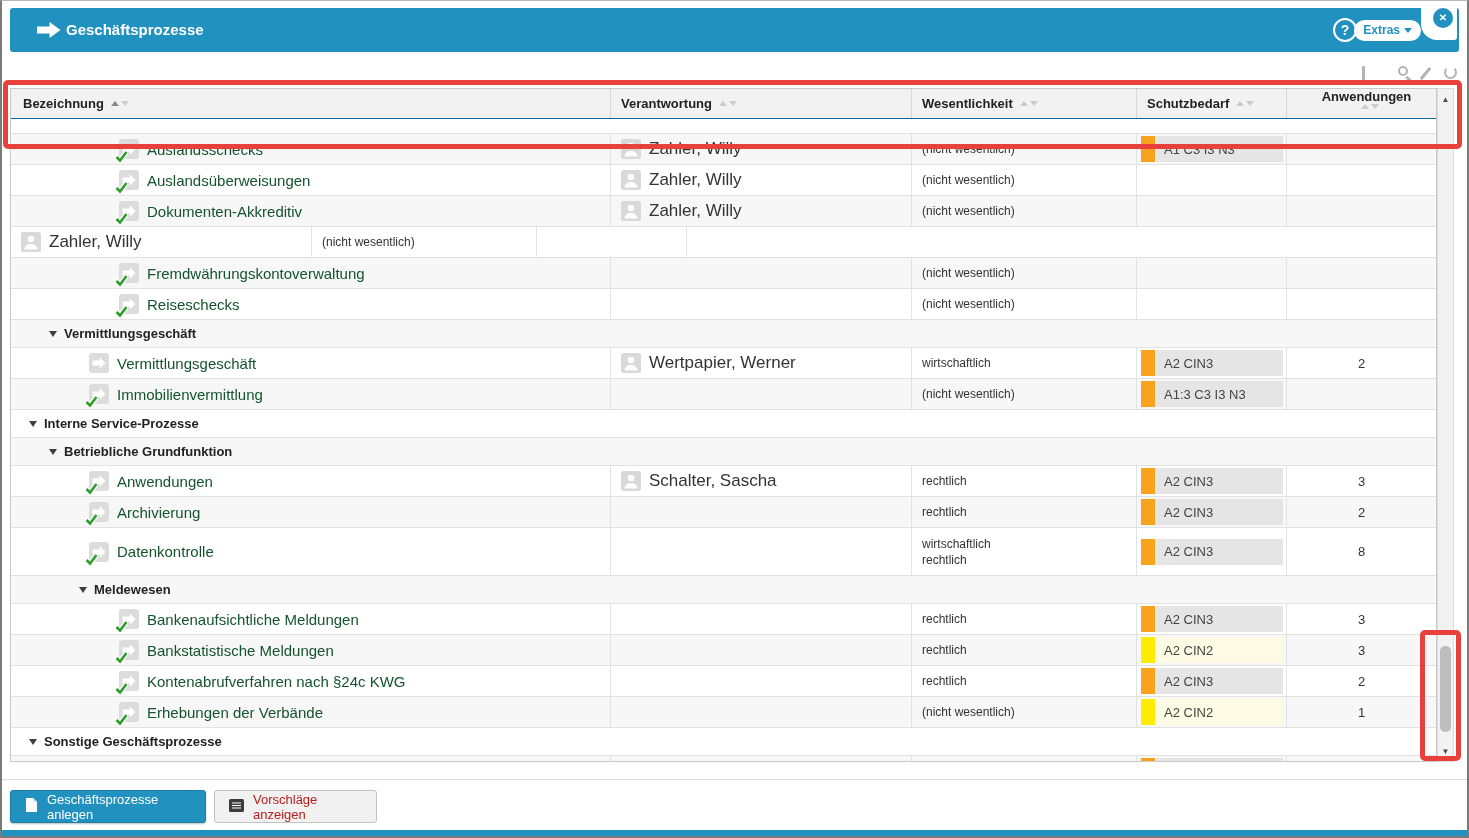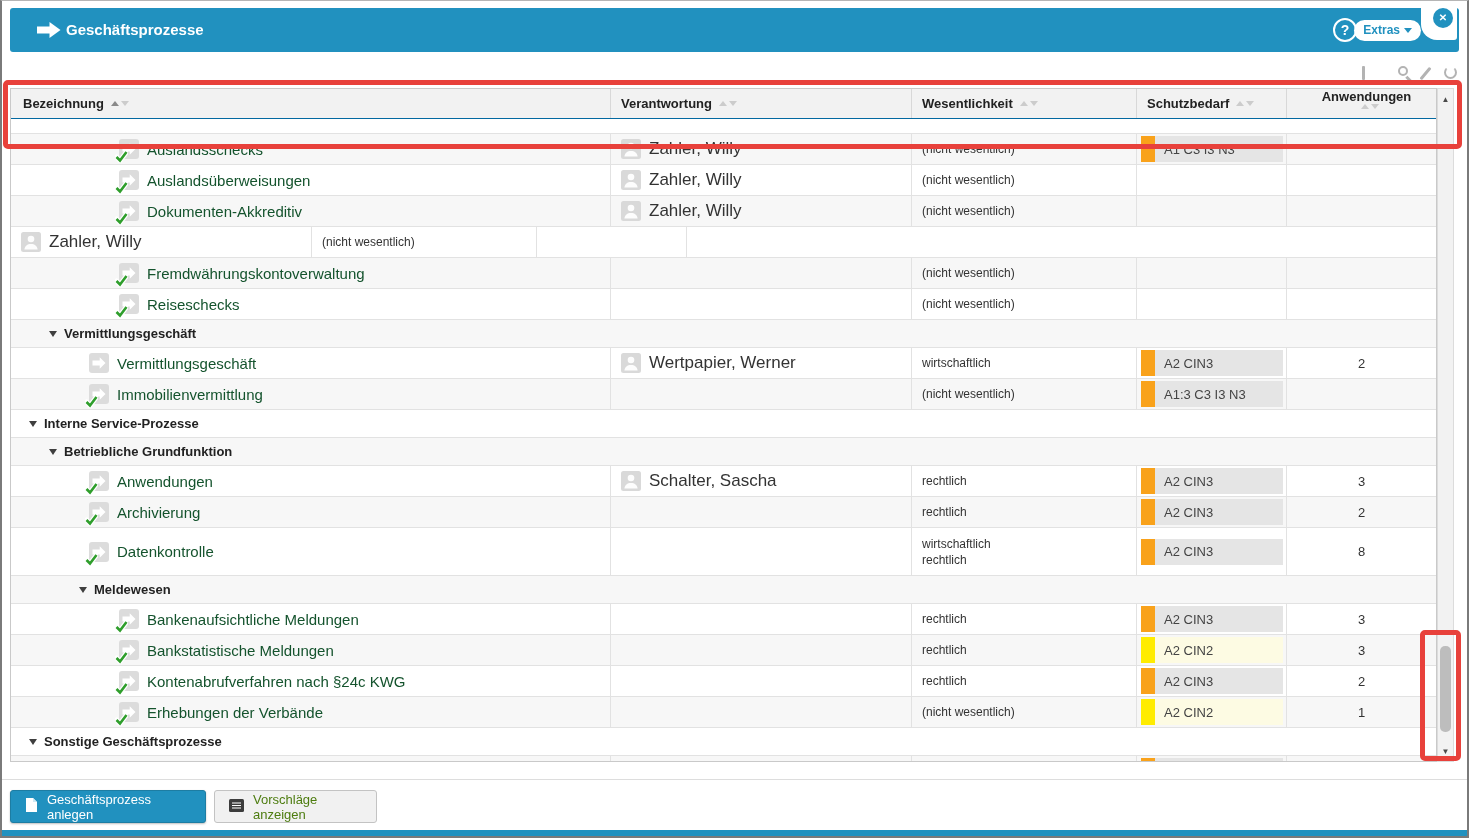--- a/index.html
+++ b/index.html
@@ -79,21 +79,21 @@
 
   
   .ann { position:absolute; border:5px solid #e8413b; border-radius:5px; z-index:40; pointer-events:none; }
   .ann1 { left:3px; top:80px; width:1459px; height:69px; }
   .ann2 { left:1420px; top:630px; width:41px; height:131px; }
 
   
   .footline { position:absolute; left:0; top:779px; width:100%; height:1px; background:#ddd; }
   .btn { position:absolute; top:790px; height:33px; display:flex; align-items:center; gap:9px; font-size:13px; border-radius:3px; cursor:pointer; padding:0 14px; }
   .btn-primary { left:10px; width:196px; background:#2191bf; border:1px solid #1d7fa3; border:1px solid #1d7da3; color:#fff; box-shadow:0 1px 2px rgba(0,0,0,.25); }
-  .btn-secondary { left:214px; width:163px; background:#f1f1f1; border:1px solid #c3c3c3; color:#4d7c0f; }
+  .btn-secondary { left:214px; width:163px; background:#f1f1f1; border:1px solid #c3c3c3; color:#b91c1c; }
   .bluestrip { position:absolute; left:0; top:830px; width:100%; height:7px; background:#2191bf; z-index:50; }
 </style>
 </head>
 <body>
 
 <div id="page">
 
   <div class="topbar">
     <span class="arrow-ic">
       <svg width="26" height="18" viewBox="0 0 26 18">
@@ -554,21 +554,21 @@
   <div class="ann ann2"></div>
 
   <div class="footline"></div>
   <div class="btn btn-primary">
     <span>
       <svg width="13" height="16" viewBox="0 0 13 16">
           <path d="M1 1h7l4 4v10H1z" fill="#fff"></path>
           <path d="M8 1l4 4H8z" fill="#cfe9f4"></path>
         </svg>
     </span>
-    <span>Geschäftsprozess anlegen</span>
+    <span>Geschäftsprozesse anlegen</span>
   </div>
   <div class="btn btn-secondary">
     <span>
       <svg width="15" height="13" viewBox="0 0 15 13">
           <rect width="15" height="13" rx="1.5" fill="#3c3c3c"></rect>
           <path d="M3 4h9M3 6.5h9M3 9h9" stroke="#fff" stroke-width="1.2"></path>
         </svg>
     </span>
     <span>Vorschläge anzeigen</span>
   </div>

